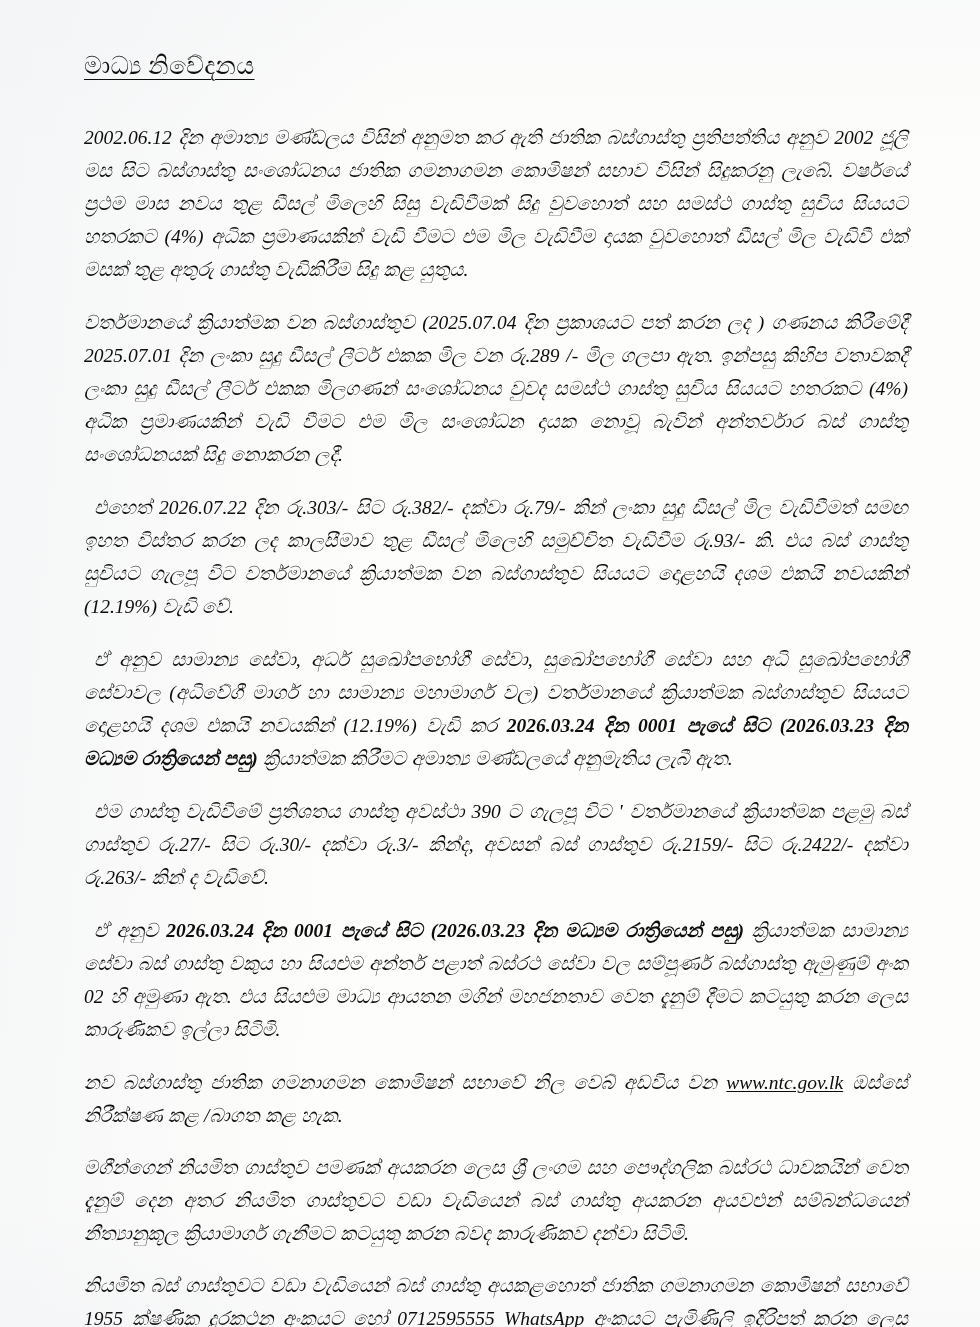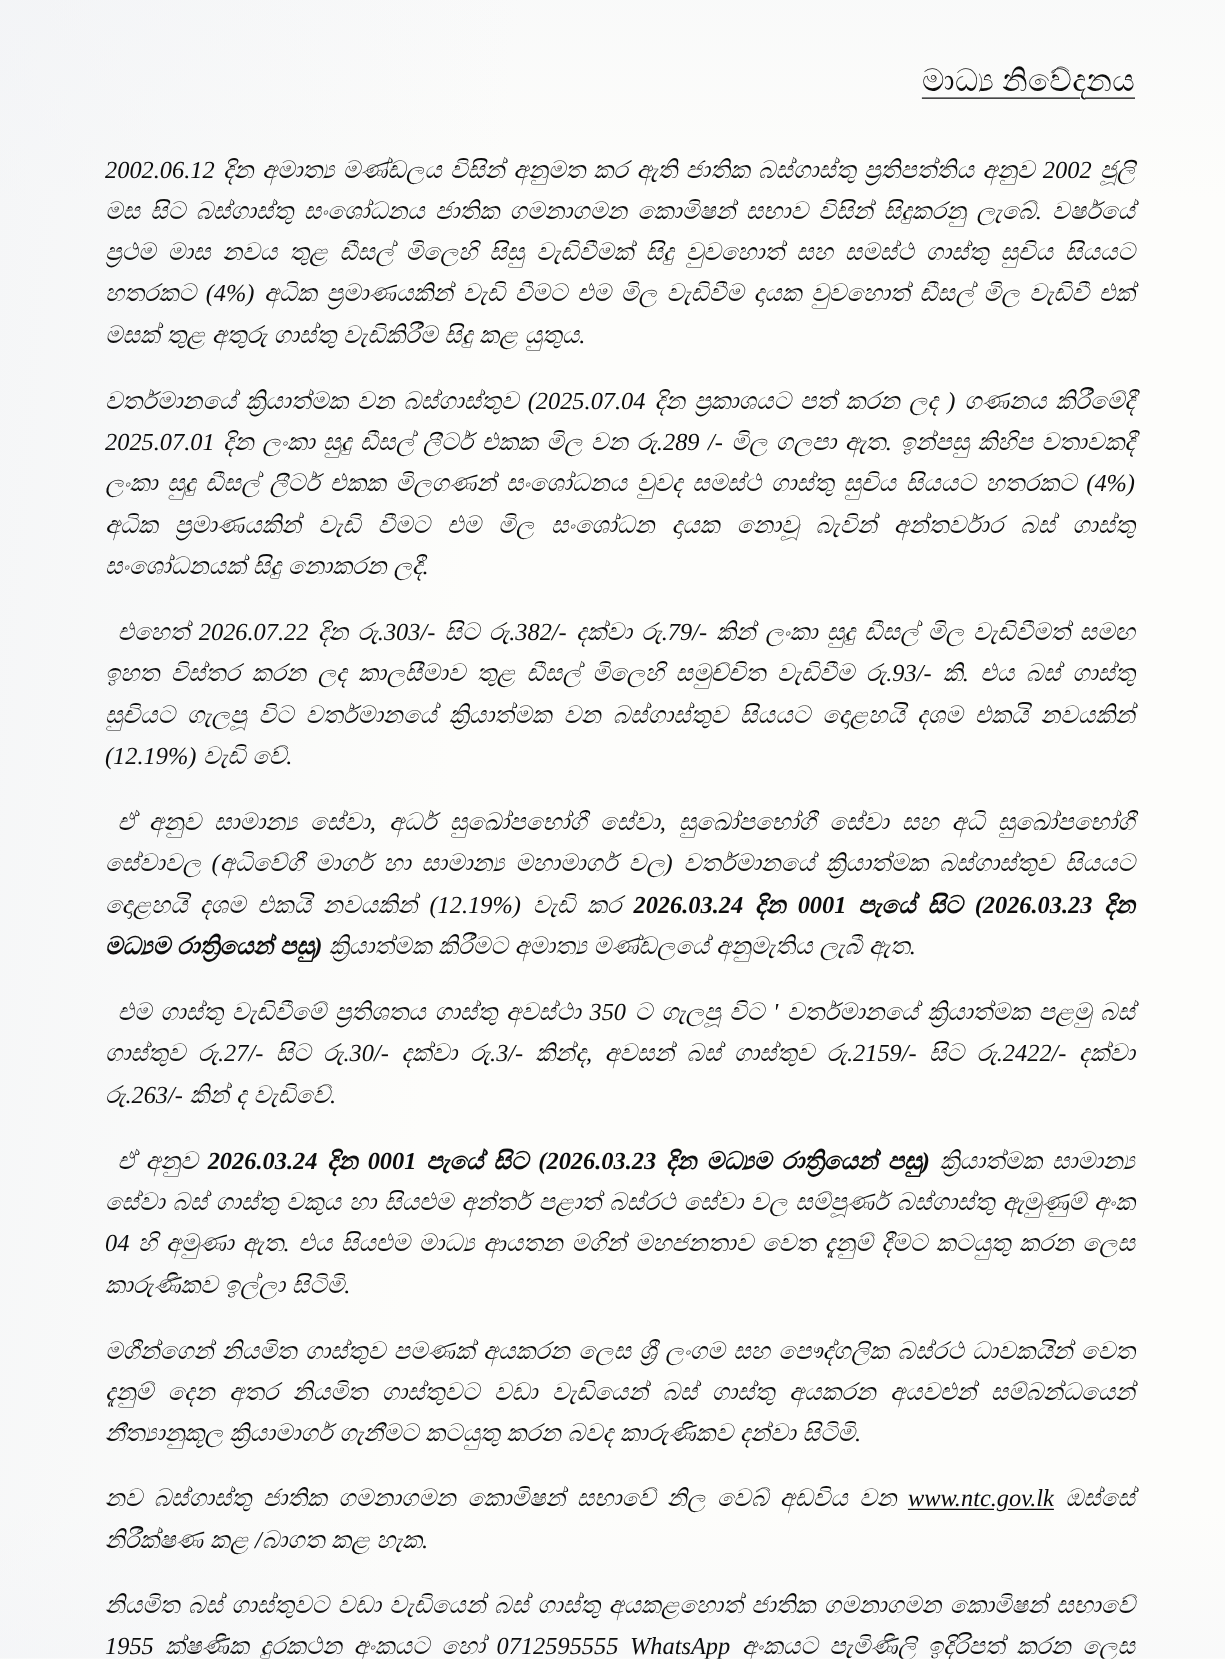--- a/index.html
+++ b/index.html
@@ -27,21 +27,21 @@
       linear-gradient(0deg, rgba(243,244,247,0.45) 0%, rgba(255,255,255,0) 9%);
     z-index: 0;
   }
   .page {
     position: relative;
     z-index: 1;
     padding: 0 72px 0 84px;
     box-sizing: border-box;
   }
   .doc-title {
-    text-align: right;
+    text-align: left;
     font-size: 25px;
     font-weight: 400;
     margin: 0;
     padding-top: 52px;
     padding-bottom: 6px;
     letter-spacing: 0.3px;
   }
   .doc-title .u {
     text-decoration: underline;
     text-underline-offset: 5px;
@@ -87,25 +87,25 @@
   <div class="body-block">
 
     <p class="para">2002.06.12 දින අමාත්‍ය මණ්ඩලය විසින්  අනුමත කර ඇති ජාතික බස්ගාස්තු ප්‍රතිපත්තිය අනුව   2002 ජූලි මස සිට  බස්ගාස්තු සංශෝධනය  ජාතික ගමනාගමන කොමිෂන්  සභාව  විසින් සිදුකරනු ලැබේ. වර්ෂයේ ප්‍රථම මාස නවය තුළ ඩීසල් මිලෙහි සිසු වැඩිවීමක් සිදු වුවහොත් සහ සමස්ථ ගාස්තු සුචිය සියයට හතරකට (4%) අධික ප්‍රමාණයකින් වැඩි වීමට එම මිල වැඩිවීම  දායක  වුවහොත්  ඩීසල් මිල  වැඩිවී එක් මසක් තුළ අතුරු ගාස්තු වැඩිකිරීම  සිදු කළ යුතුය.</p>
 
     <p class="para">වර්තමානයේ ක්‍රියාත්මක වන බස්ගාස්තුව (2025.07.04 දින ප්‍රකාශයට පත් කරන ලද ) ගණනය කිරීමේදී 2025.07.01 දින ලංකා සුදු ඩීසල් ලීටර් එකක මිල වන රු.289 /- මිල ගලපා ඇත. ඉන්පසු කිහිප වතාවකදී ලංකා සුදු ඩීසල් ලීටර් එකක මිලගණන්   සංශෝධනය  වුවද   සමස්ථ ගාස්තු සුචිය සියයට හතරකට (4%) අධික ප්‍රමාණයකින් වැඩි වීමට එම මිල සංශෝධන  දායක  නොවූ බැවින් අන්තර්වාර බස් ගාස්තු සංශෝධනයක් සිදු නොකරන ලදී.</p>
 
     <p class="para indent">එහෙත්  2026.07.22 දින රු.303/- සිට රු.382/- දක්වා රු.79/- කින් ලංකා සුදු ඩීසල් මිල  වැඩිවීමත් සමඟ ඉහත විස්තර කරන ලද කාලසීමාව තුළ ඩීසල් මිලෙහි සමුච්චිත වැඩිවීම රු.93/- කි. එය බස් ගාස්තු සුචියට ගැලපූ විට වර්තමානයේ ක්‍රියාත්මක වන බස්ගාස්තුව සියයට දොළහයි දශම එකයි නවයකින් (12.19%) වැඩි වේ.</p>
 
     <p class="para indent"><span> ඒ අනුව සාමාන්‍ය සේවා, අර්ධ සුඛෝපභෝගී සේවා, සුඛෝපභෝගී සේවා සහ අධි සුඛෝපභෝගී සේවාවල (අධිවේගී මාර්ග හා සාමාන්‍ය මහාමාර්ග වල) වර්තමානයේ ක්‍රියාත්මක  බස්ගාස්තුව සියයට දොළහයි දශම එකයි නවයකින්  (12.19%) වැඩි කර </span><span class="b">2026.03.24 දින 0001 පැයේ සිට (2026.03.23 දින මධ්‍යම රාත්‍රියෙන් පසු)</span><span> ක්‍රියාත්මක කිරීමට අමාත්‍ය මණ්ඩලයේ අනුමැතිය ලැබී ඇත.</span></p>
 
-    <p class="para indent">එම ගාස්තු වැඩිවීමේ ප්‍රතිශතය ගාස්තු අවස්ථා 350  ට ගැලපූ  විට ' වර්තමානයේ ක්‍රියාත්මක  පළමු බස් ගාස්තුව රු.27/- සිට රු.30/-  දක්වා රු.3/- කින්ද, අවසන් බස් ගාස්තුව රු.2159/- සිට රු.2422/- දක්වා රු.263/- කින් ද වැඩිවේ.</p>
+    <p class="para indent">එම ගාස්තු වැඩිවීමේ ප්‍රතිශතය ගාස්තු අවස්ථා 390  ට ගැලපූ  විට ' වර්තමානයේ ක්‍රියාත්මක  පළමු බස් ගාස්තුව රු.27/- සිට රු.30/-  දක්වා රු.3/- කින්ද, අවසන් බස් ගාස්තුව රු.2159/- සිට රු.2422/- දක්වා රු.263/- කින් ද වැඩිවේ.</p>
 
-    <p class="para indent"><span> ඒ අනුව </span><span class="b">2026.03.24 දින 0001 පැයේ සිට (2026.03.23 දින මධ්‍යම රාත්‍රියෙන්  පසු)</span><span> ක්‍රියාත්මක සාමාන්‍ය සේවා බස් ගාස්තු වකුය හා සියළුම අන්තර් පළාත් බස්රථ සේවා වල  සම්පූර්ණ බස්ගාස්තු ඇමුණුම් අංක 04 හි අමුණා ඇත. එය සියළුම මාධ්‍ය ආයතන මගින් මහජනතාව වෙත දැනුම් දීමට කටයුතු කරන ලෙස කාරුණිකව ඉල්ලා සිටිමි.</span></p>
+    <p class="para indent"><span> ඒ අනුව </span><span class="b">2026.03.24 දින 0001 පැයේ සිට (2026.03.23 දින මධ්‍යම රාත්‍රියෙන්  පසු)</span><span> ක්‍රියාත්මක සාමාන්‍ය සේවා බස් ගාස්තු වකුය හා සියළුම අන්තර් පළාත් බස්රථ සේවා වල  සම්පූර්ණ බස්ගාස්තු ඇමුණුම් අංක 02 හි අමුණා ඇත. එය සියළුම මාධ්‍ය ආයතන මගින් මහජනතාව වෙත දැනුම් දීමට කටයුතු කරන ලෙස කාරුණිකව ඉල්ලා සිටිමි.</span></p>
+
+    <p class="para tight"><span>නව බස්ගාස්තු  ජාතික ගමනාගමන කොමිෂන් සභාවේ නිල වෙබ් අඩවිය වන </span><span class="u">www.ntc.gov.lk</span><span> ඔස්සේ නිරීක්ෂණ කළ /බාගත කළ හැක.</span></p>
 
     <p class="para tight">මගීන්ගෙන් නියමිත ගාස්තුව පමණක් අයකරන ලෙස ශ්‍රී ලංගම සහ පෞද්ගලික බස්රථ ධාවකයින් වෙත දැනුම් දෙන අතර නියමිත ගාස්තුවට වඩා වැඩියෙන් බස් ගාස්තු අයකරන අයවළුන් සම්බන්ධයෙන් නීත්‍යානුකූල ක්‍රියාමාර්ග ගැනීමට කටයුතු කරන බවද කාරුණිකව දන්වා සිටිමි.</p>
-
-    <p class="para tight"><span>නව බස්ගාස්තු  ජාතික ගමනාගමන කොමිෂන් සභාවේ නිල වෙබ් අඩවිය වන </span><span class="u">www.ntc.gov.lk</span><span> ඔස්සේ නිරීක්ෂණ කළ /බාගත කළ හැක.</span></p>
 
     <p class="para tight">නියමිත බස් ගාස්තුවට වඩා වැඩියෙන් බස් ගාස්තු අයකළහොත් ජාතික ගමනාගමන කොමිෂන් සභාවේ 1955 ක්ෂණික දුරකථන අංකයට හෝ 0712595555 WhatsApp අංකයට පැමිණිලි ඉදිරිපත් කරන ලෙස සියළුම මහජනතාව වෙත කාරුණිකව දන්වා සිටිමි.</p>
 
   </div>
 
 </div>
 
 </body></html>

